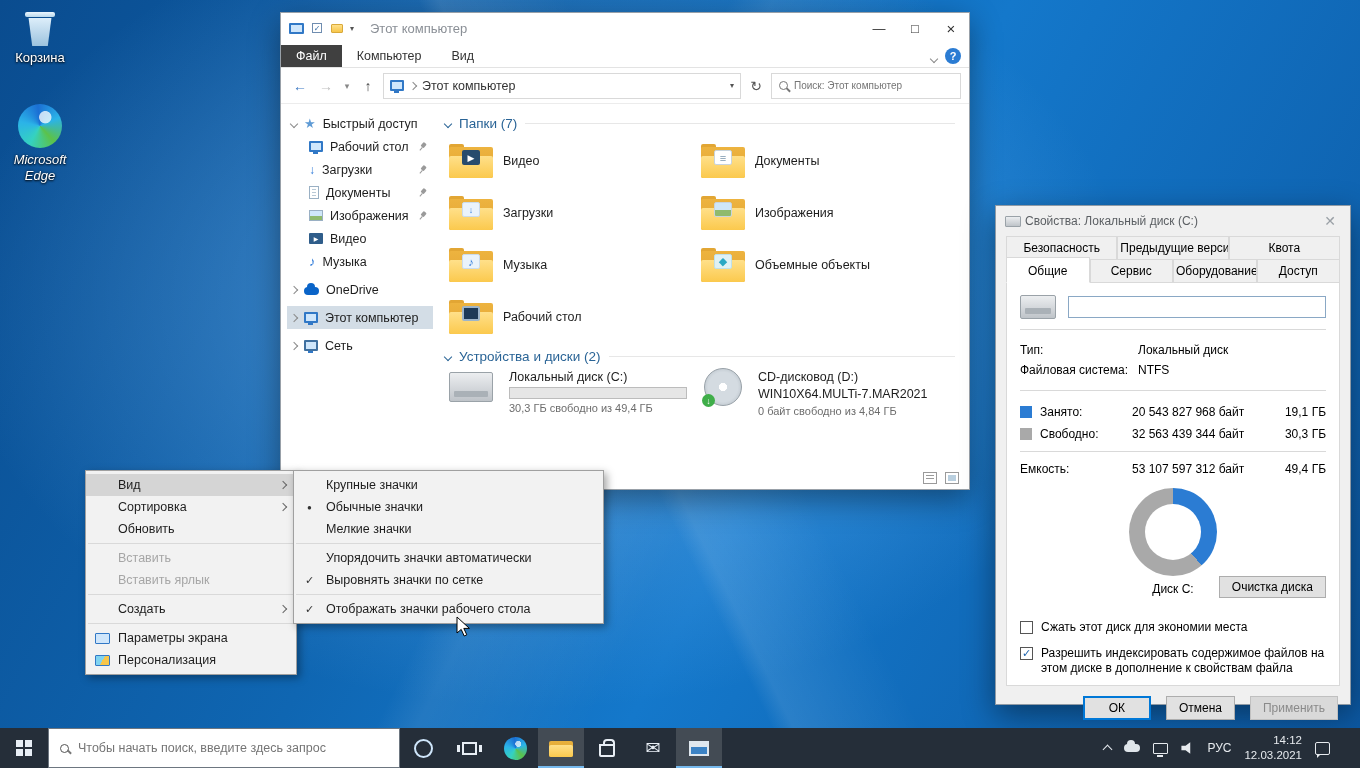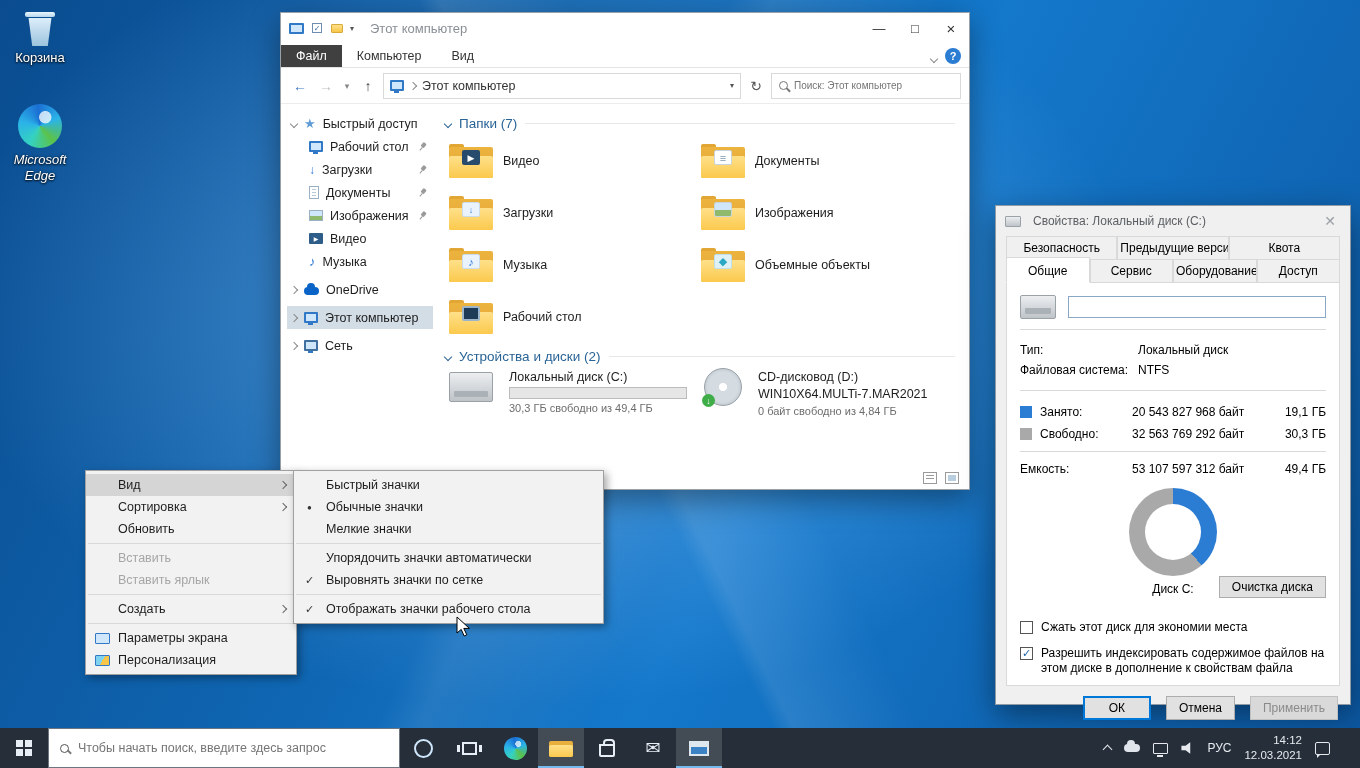--- a/index.html
+++ b/index.html
@@ -134,21 +134,21 @@
   .mi .mlbl { flex:1; }
   .mi .sub { width:6px; height:6px; border-right:1.5px solid #666; border-bottom:1.5px solid #666; transform:rotate(-45deg); }
   .msep { height:1px; background:#d9d9d9; margin:3px 2px; }
   .mi .mark { position:absolute; left:11px; font-size:11px; color:#333; }
   .mi .bullet { position:absolute; left:13px; font-size:8px; color:#333; }
   .mico { position:absolute; left:9px; width:15px; height:11px; border:1.5px solid #3178c6; background:#cfe6fb; border-radius:1px; }
   .mico.pers { background:linear-gradient(120deg,#7fd3f0 50%, #f7c64a 50%); }
 
   
   .props { position:absolute; left:995px; top:205px; width:356px; height:500px; background:#f0f0f0; border:1px solid #8f9aa5; box-shadow:0 10px 30px rgba(0,0,0,.42); z-index:40; display:flex; flex-direction:column; font-size:12px; color:#000; }
-  .ptbar { height:30px; display:flex; align-items:center; gap:12px; padding:0 0 0 9px; flex:none; }
+  .ptbar { height:30px; display:flex; align-items:center; gap:4px; padding:0 0 0 9px; flex:none; }
   .ptico { width:16px; height:11px; background:linear-gradient(#eceef0,#bfc4c9); border:1px solid #9aa2a8; border-radius:1px; }
   .pttl { flex:1; color:#5b5f63; font-size:12px; white-space:nowrap; overflow:hidden; }
   .pclose { width:40px; height:30px; display:flex; align-items:center; justify-content:center; color:#9aa0a6; font-size:14px; }
   .tabsrow { display:flex; padding:0 10px; flex:none; }
   .ptab { flex:1; text-align:center; padding:4px 2px; border:1px solid #d9d9d9; background:#f0f0f0; font-size:12px; white-space:nowrap; overflow:hidden; }
   .tabsrow.front { margin-top:-1px; position:relative; z-index:2; }
   .ptab.active { background:#fff; border-bottom-color:#fff; padding-top:6px; margin-top:-2px; }
   .ppanel { flex:1; background:#fff; border:1px solid #d9d9d9; margin:-1px 10px 0 10px; padding:12px 13px 8px 13px; display:flex; flex-direction:column; }
   .drow { display:flex; align-items:center; gap:12px; }
   .hdd.small { width:36px; height:24px; margin-top:0; }
@@ -457,21 +457,21 @@
     <span class="mlbl">Параметры экрана</span>
   </div>
   <div class="mi">
     <span class="mico pers"></span>
     <span class="mlbl">Персонализация</span>
   </div>
 </div>
 
 <div class="menu vmenu">
   <div class="mi">
-    <span class="mlbl">Быстрый значки</span>
+    <span class="mlbl">Крупные значки</span>
   </div>
   <div class="mi">
     <span class="bullet">●</span>
     <span class="mlbl">Обычные значки</span>
   </div>
   <div class="mi">
     <span class="mlbl">Мелкие значки</span>
   </div>
   <div class="msep"></div>
   <div class="mi">
@@ -522,21 +522,21 @@
     <div class="phr"></div>
     <div class="urow">
       <span class="sw" style="--c: #2b7cd3;"></span>
       <span>Занято:</span>
       <span class="num">20 543 827 968 байт</span>
       <span class="gb">19,1 ГБ</span>
     </div>
     <div class="urow">
       <span class="sw" style="--c: #a9a9a9;"></span>
       <span>Свободно:</span>
-      <span class="num">32 563 769 292 байт</span>
+      <span class="num">32 563 439 344 байт</span>
       <span class="gb">30,3 ГБ</span>
     </div>
     <div class="phr" style="margin:6px 0;"></div>
     <div class="crow">
       <span>Емкость:</span>
       <span class="num">53 107 597 312 байт</span>
       <span class="gb">49,4 ГБ</span>
     </div>
     <div class="donutwrap">
       <span class="donut" style="--pct: 38.7; --used: #2b7cd3; --free: #a9a9a9;"></span>

